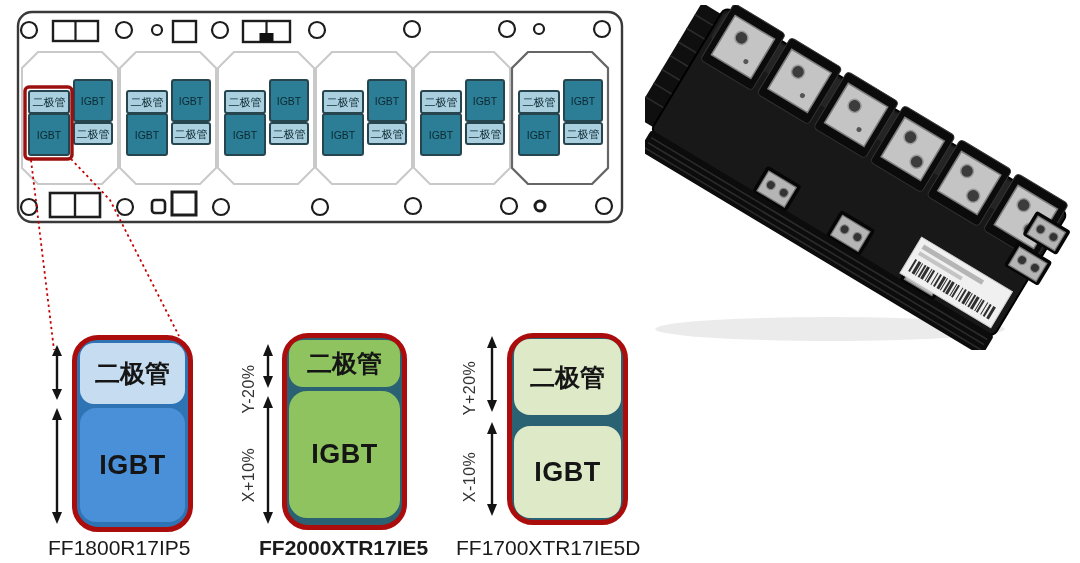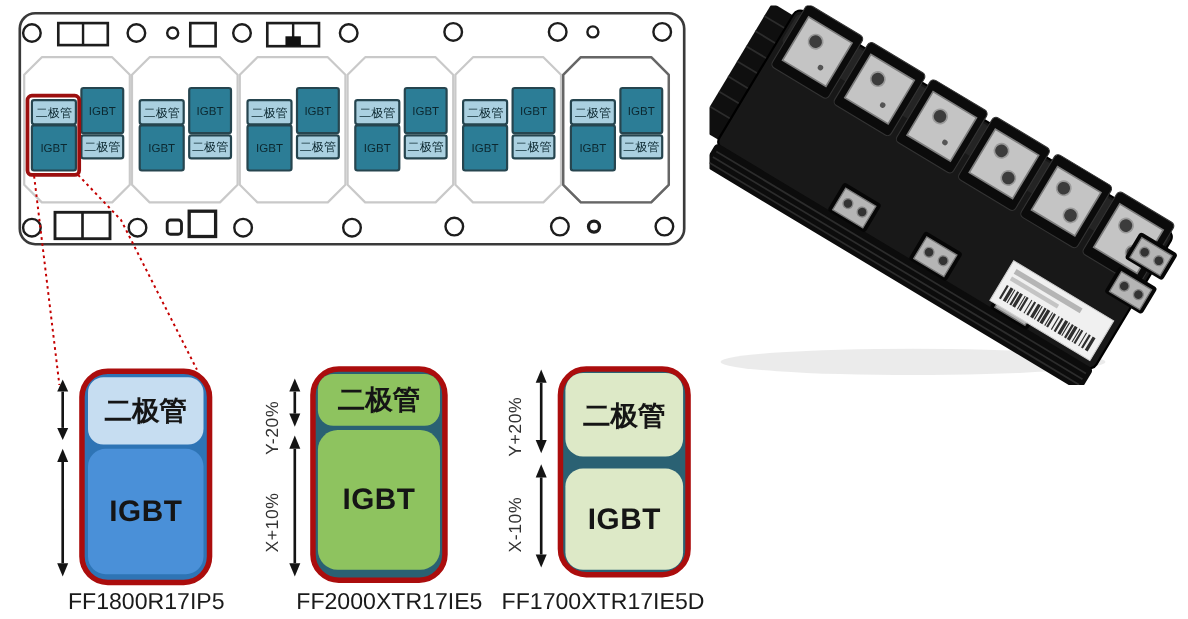--- a/index.html
+++ b/index.html
@@ -16,23 +16,23 @@
   .vigbt  { font-size:27px; letter-spacing:0.5px; }
   .v1 { left:72px;  top:335px; width:121px; height:197px; background:#2e74b5; }
   .v1 .vdiode { left:3px; top:3px;  width:105px; height:61px;  border-radius:14px; background:#c6ddf1; }
   .v1 .vigbt  { left:3px; top:68px; width:105px; height:114px; border-radius:16px; background:#4a90d8; }
   .v2 { left:282px; top:333px; width:125px; height:197px; background:#2a6173; }
   .v2 .vdiode { left:2px; top:2px;  width:111px; height:47px;  border-radius:14px; background:#8ec35f; }
   .v2 .vigbt  { left:2px; top:53px; width:111px; height:127px; border-radius:18px; background:#8ec35f; }
   .v3 { left:507px; top:333px; width:121px; height:192px; background:#2a6173; }
   .v3 .vdiode { left:2px; top:1px;  width:107px; height:76px;  border-radius:16px; background:#dde9c7; }
   .v3 .vigbt  { left:2px; top:88px; width:107px; height:92px;  border-radius:16px; background:#dde9c7; }
-  .caption { position:absolute; top:536px; width:170px; text-align:center;
+  .caption { position:absolute; top:536px; width:170px; text-align:left;
              font-size:21px; color:#1a1a1a; }
-  .c1 { left:48px; } .c2 { left:269px; } .c3 { left:456px; }
+  .c1 { left:48px; } .c2 { left:259px;font-weight:bold; } .c3 { left:456px; }
   .vlabel { position:absolute; width:90px; height:22px; line-height:22px; text-align:center;
             transform:rotate(-90deg); font-size:16px; color:#333; letter-spacing:0.5px; }
   .bp-chip-txt { font-family:"Liberation Sans", sans-serif; fill:#0c2830; }
 </style>
 </head>
 <body>
 
 <div class="canvas">
 
   <svg class="baseplate" width="660" height="250" viewBox="0 0 660 250">

